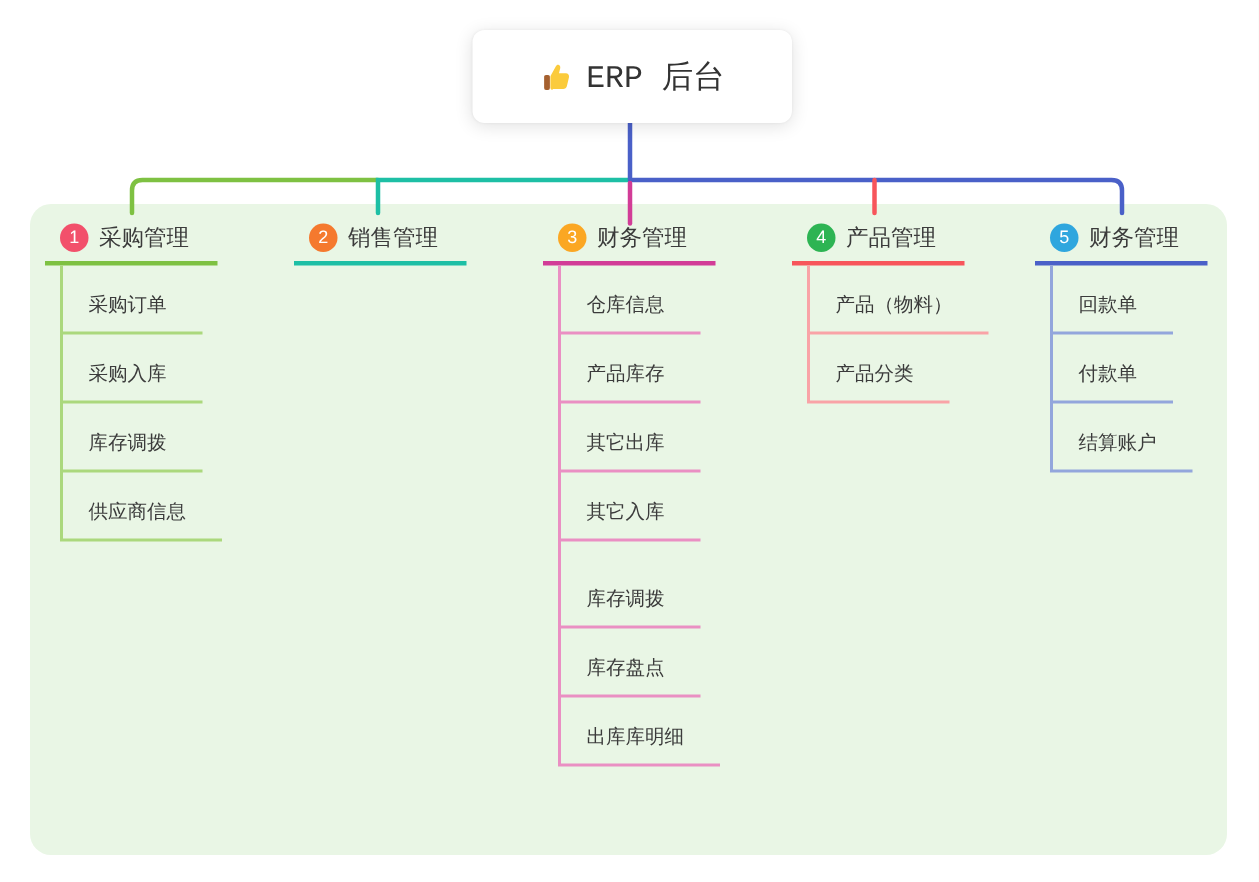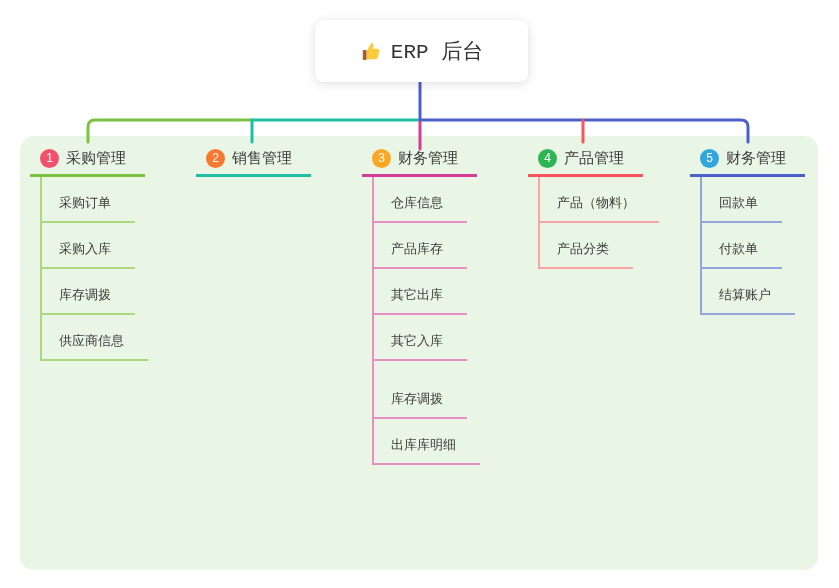--- a/index.html
+++ b/index.html
@@ -93,20 +93,21 @@
     <div class="hdr" style="border-bottom-color: rgb(210, 60, 151);">
       <span class="badge" style="background-color: rgb(251, 167, 35);">3</span>
       <span class="hlabel">财务管理</span>
     </div>
     <div class="kids" style="border-left-color: rgb(234, 143, 195);">
       <div class="kid" style="border-bottom-color: rgb(234, 143, 195);">仓库信息</div>
       <div class="kid" style="border-bottom-color: rgb(234, 143, 195);">产品库存</div>
       <div class="kid" style="border-bottom-color: rgb(234, 143, 195);">其它出库</div>
       <div class="kid" style="border-bottom-color: rgb(234, 143, 195);">其它入库</div>
       <div class="kid" style="border-bottom-color: rgb(234, 143, 195); margin-top: 12px;">库存调拨</div>
+      <div class="kid" style="border-bottom-color: rgb(234, 143, 195);">库存盘点</div>
       <div class="kid" style="border-bottom-color: rgb(234, 143, 195);">出库库明细</div>
     </div>
   </div>
 
   <div class="branch" style="left:528px">
     <div class="hdr" style="border-bottom-color: rgb(247, 85, 91);">
       <span class="badge" style="background-color: rgb(45, 180, 83);">4</span>
       <span class="hlabel">产品管理</span>
     </div>
     <div class="kids" style="border-left-color: rgb(249, 163, 167);">

